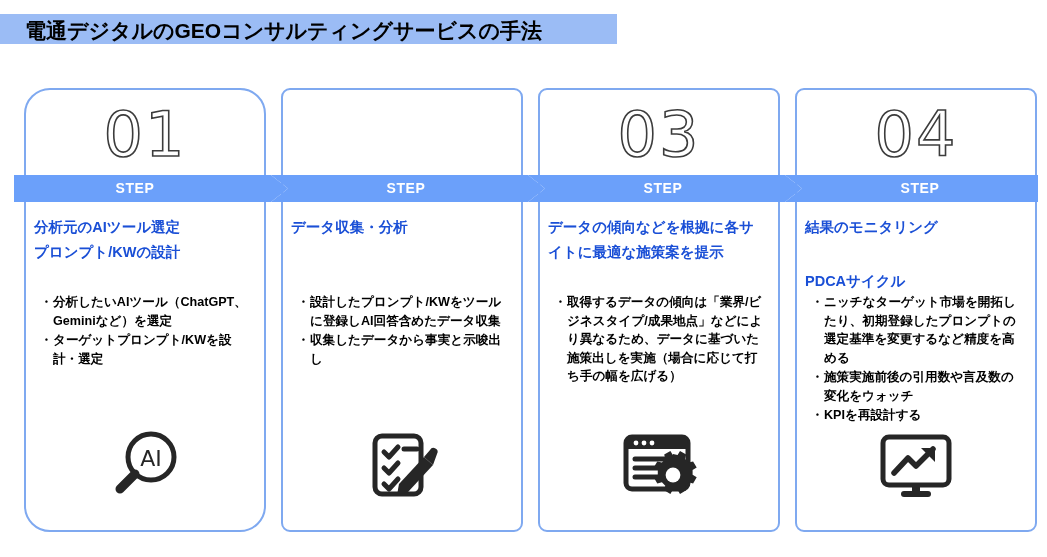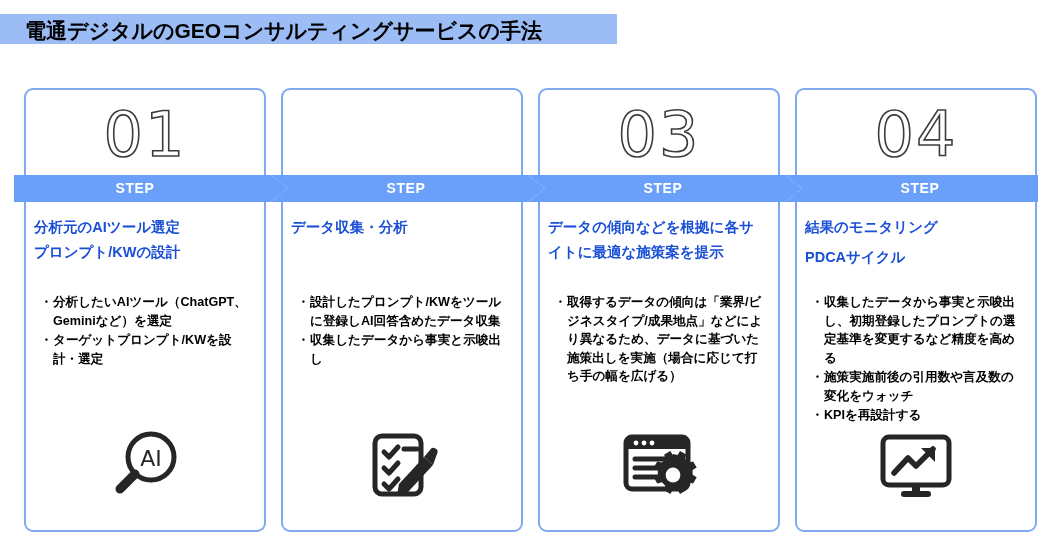--- a/index.html
+++ b/index.html
@@ -55,21 +55,21 @@
   .card {
     position: absolute;
     top: 0;
     width: 242px;
     height: 444px;
     border: 2px solid #7FA9F0;
     border-radius: 9px;
     background: #ffffff;
     box-sizing: border-box;
   }
-  .card.c1 { left: 24px; }
+  .card.c1 { left: 24px; border-radius: 26px; }
   .card.c2 { left: 281px; }
   .card.c3 { left: 538px; }
   .card.c4 { left: 795px; }
 
   
   .card-number {
     position: absolute;
     left: 0;
     top: 14px;
     width: 100%;
@@ -262,26 +262,26 @@
           <circle cx="0" cy="0" r="7.4" fill="#ffffff"></circle>
         </g>
       </svg>
     </div>
   </div>
 
   <div class="card c4">
     <div class="card-number">04</div>
     <div class="card-headline">
       <span class="hl-line">結果のモニタリング</span>
-      <span class="hl-line" style="margin-top:5px">PDCAサイクル</span>
+      <span class="hl-line" style="margin-top:29px">PDCAサイクル</span>
     </div>
     <div class="card-bullets">
       <div class="bullet">
         <span class="dot">・</span>
-        <span class="btext">収集したデータから事実と示唆出し、初期登録したプロンプトの選定基準を変更するなど精度を高める</span>
+        <span class="btext">ニッチなターゲット市場を開拓したり、初期登録したプロンプトの選定基準を変更するなど精度を高める</span>
       </div>
       <div class="bullet">
         <span class="dot">・</span>
         <span class="btext">施策実施前後の引用数や言及数の変化をウォッチ</span>
       </div>
       <div class="bullet">
         <span class="dot">・</span>
         <span class="btext">KPIを再設計する</span>
       </div>
     </div>

